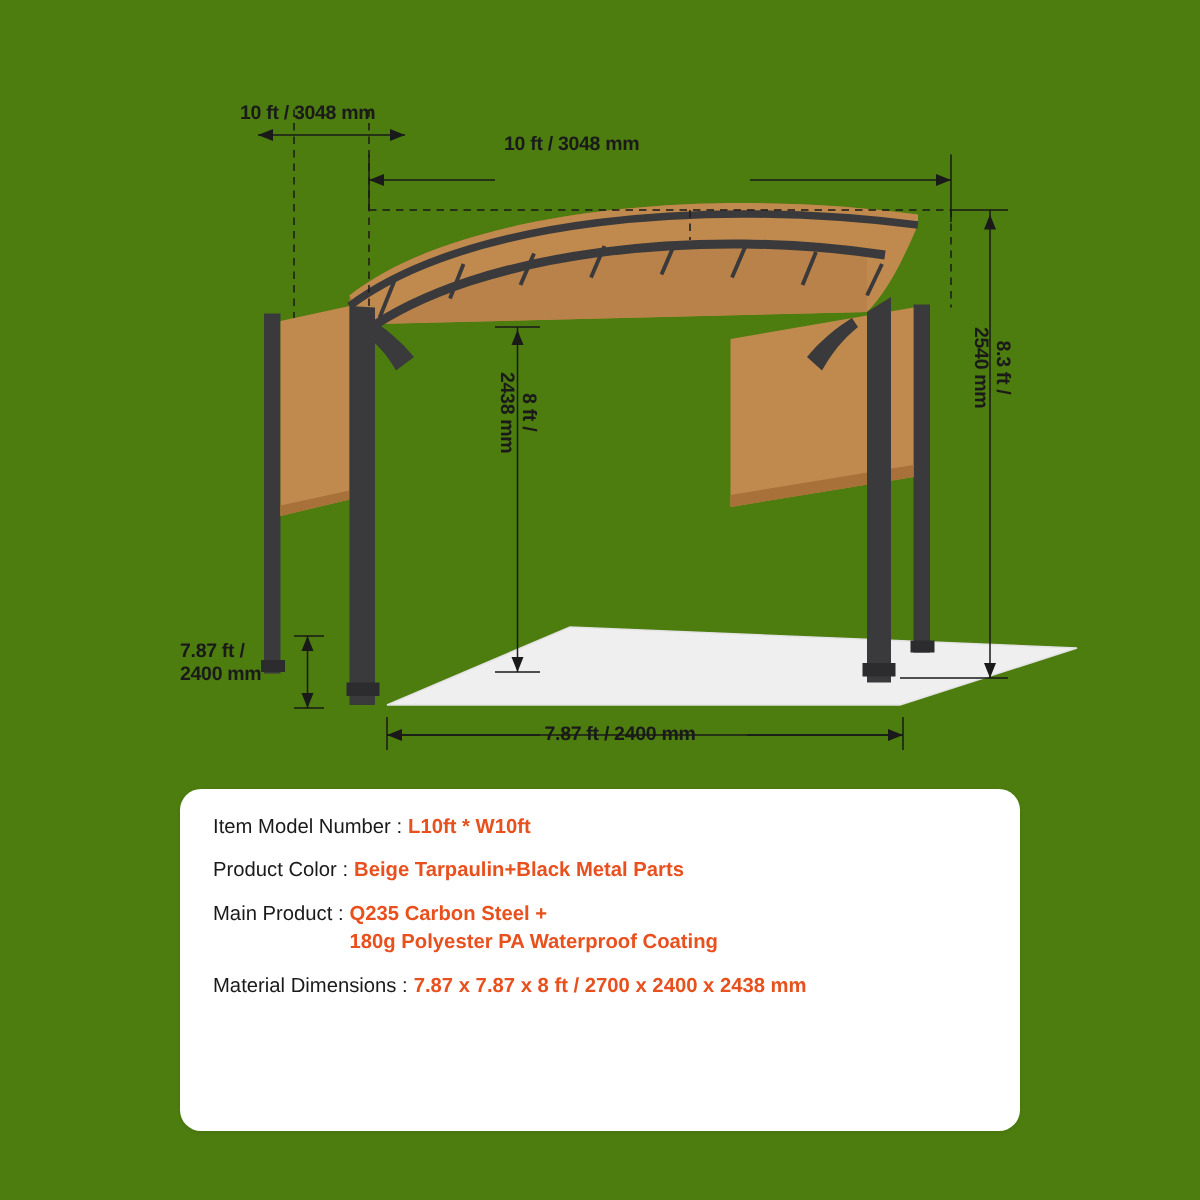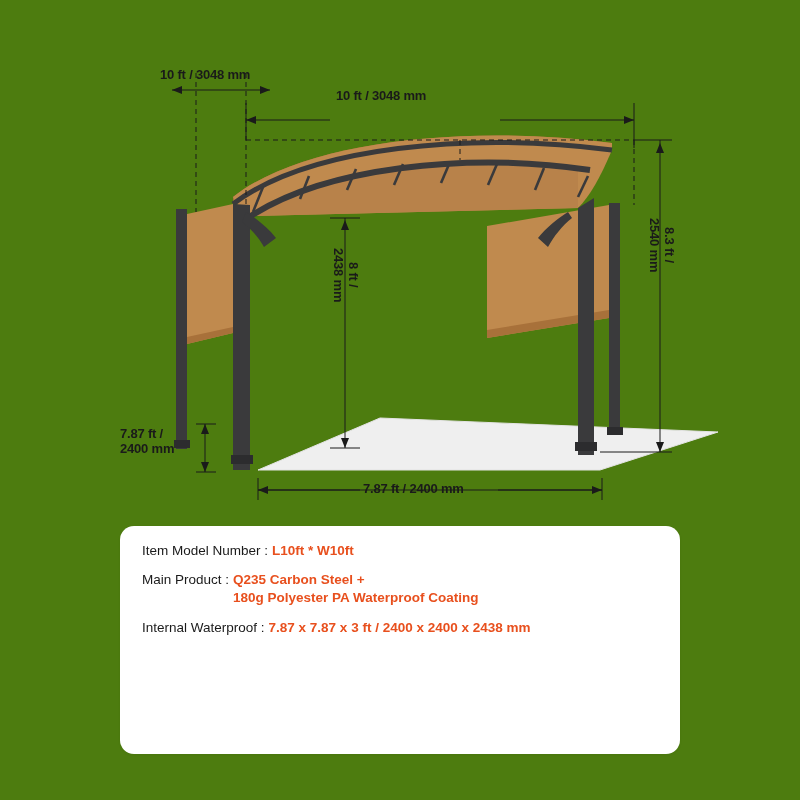--- a/index.html
+++ b/index.html
@@ -195,28 +195,32 @@
     <div class="dim-label" style="left:363px; top:482px;">7.87 ft / 2400 mm</div>
   </div>
 
   <div class="spec-card">
 
     <div class="spec-row">
       <span class="spec-label">Item Model Number :</span>
       <span class="spec-value">L10ft * W10ft</span>
     </div>
 
+    <div class="spec-row">
+      <span class="spec-label">Product Color :</span>
+      <span class="spec-value">Beige Tarpaulin+Black Metal Parts</span>
+    </div>
 
     <div class="spec-row">
       <span class="spec-label">Main Product :</span>
       <span class="spec-value">Q235 Carbon Steel +
 180g Polyester PA Waterproof Coating</span>
     </div>
 
 
     <div class="spec-row">
-      <span class="spec-label">Internal Waterproof :</span>
-      <span class="spec-value">7.87 x 7.87 x 3 ft / 2400 x 2400 x 2438 mm</span>
+      <span class="spec-label">Material Dimensions :</span>
+      <span class="spec-value">7.87 x 7.87 x 8 ft / 2700 x 2400 x 2438 mm</span>
     </div>
 
 
   </div>
 </div>
 
 </body></html>

